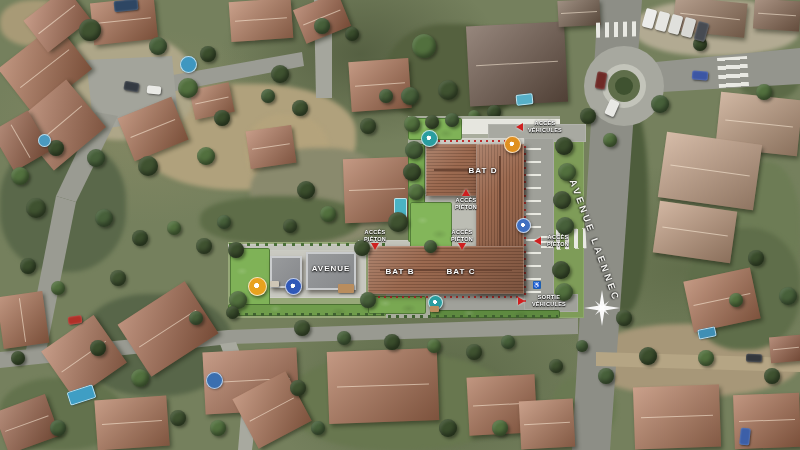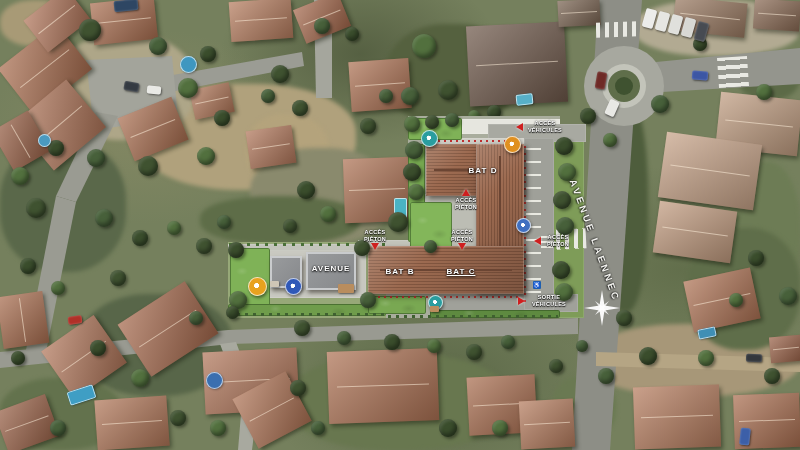--- a/index.html
+++ b/index.html
@@ -37,21 +37,21 @@
   .access-col{display:flex;flex-direction:column;align-items:center;gap:1px;}
   .access-text{font-size:5.5px;line-height:1.2;font-weight:bold;color:#fff;letter-spacing:.3px;text-align:center;
     text-shadow:0 0 2px rgba(0,0,0,.95),0 1px 1px rgba(0,0,0,.9);}
   .arr{width:0;height:0;filter:drop-shadow(0 0 1px rgba(255,255,255,.8));}
   .arr-left{border-top:4px solid transparent;border-bottom:4px solid transparent;border-right:7px solid #cf1f1f;}
   .arr-right{border-top:4px solid transparent;border-bottom:4px solid transparent;border-left:7px solid #cf1f1f;}
   .arr-down{border-left:4px solid transparent;border-right:4px solid transparent;border-top:7px solid #cf1f1f;}
   .arr-up{border-left:4px solid transparent;border-right:4px solid transparent;border-bottom:7px solid #cf1f1f;}
   #lbl-bat-d{left:461px;top:166px;width:44px;}
   #lbl-bat-b{left:380px;top:267px;width:40px;}
-  #lbl-bat-c{left:441px;top:267px;width:40px;text-decoration:underline;}
+  #lbl-bat-c{left:441px;top:267px;width:40px;}
   #lbl-villas{left:306px;top:264px;width:50px;font-size:8px;}
   #acc-veh{left:516px;top:120px;}
   #acc-veh .access-text{width:40px;}
   #acc-sortie{left:518px;top:294px;}
   #acc-sortie .access-text{width:44px;}
   #ped-1{left:354px;top:229px;width:42px;}
   #ped-2{left:446px;top:189px;width:40px;}
   #ped-3{left:442px;top:229px;width:40px;}
   #ped-4{left:534px;top:234px;}
   #ped-4 .access-text{width:30px;}

